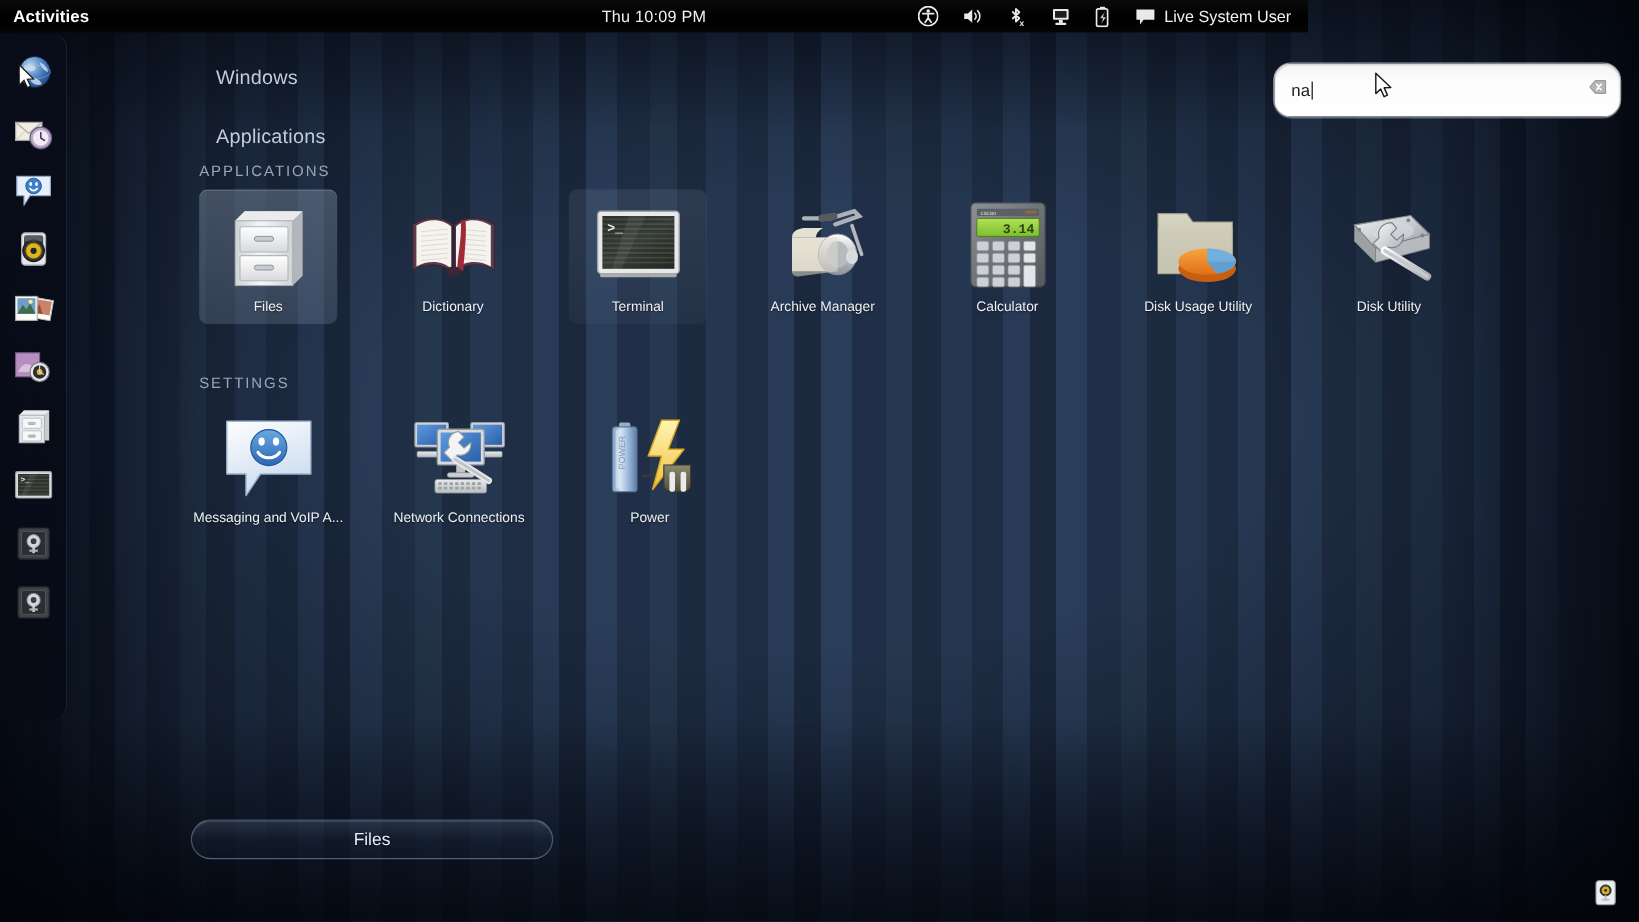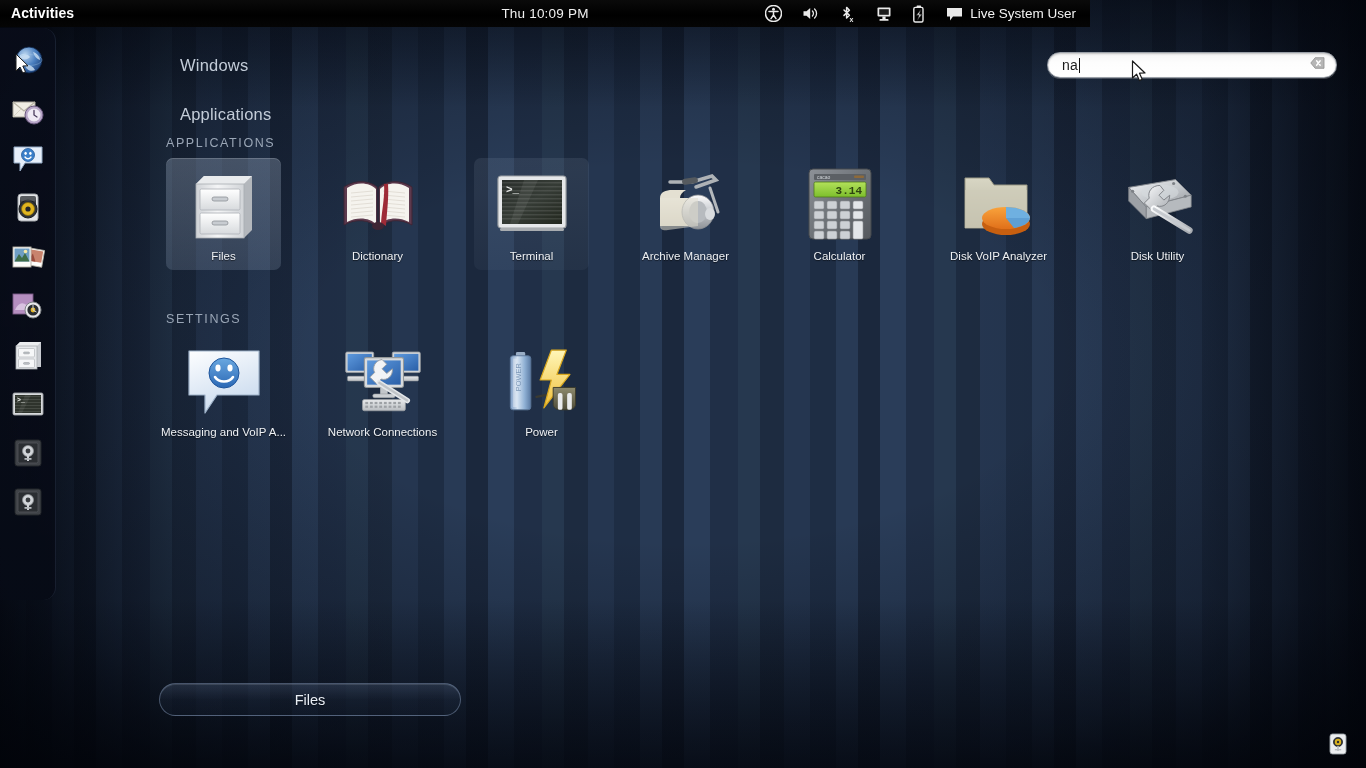--- a/index.html
+++ b/index.html
@@ -88,22 +88,22 @@
     position:absolute; left:176px; top:54px;
     display:flex; gap:26px;flex-direction:column;
   }
   .view-tab {
     font-size:16.5px; color:#c3ccd8; cursor:pointer;
     padding:2px 4px; letter-spacing:0.2px;
   }
 
   
   #search-wrap {
-    position:absolute; right:29px; top:52px;
-    width:290px; height:26px;
+    position:absolute; right:15px; top:52px;
+    width:290px; height:46px;
   }
   #search-entry {
     width:100%; height:100%;
     border-radius:15px;
     background:linear-gradient(180deg,#f4f4f4 0%,#fdfdfd 40%,#ffffff 100%);
     border:1px solid #9aa0a8;
     box-shadow:0 1px 0 rgba(255,255,255,0.22), inset 0 1px 2px rgba(0,0,0,0.22);
     display:flex; align-items:center;
     padding:0 10px 0 14px;
     position:relative;
@@ -374,21 +374,21 @@
               </linearGradient>
             </defs>
             <path d="M6 12 L30 12 L35 19 L68 19 L68 62 L6 62 Z" fill="url(#fld)" stroke="#9b9985" stroke-width="1"></path>
             <path d="M6 24 L68 24 L68 62 L6 62 Z" fill="#cecbb9" opacity="0.65"></path>
             <ellipse cx="47" cy="58" rx="24" ry="11" fill="#c75f10"></ellipse>
             <ellipse cx="47" cy="52" rx="24" ry="11" fill="url(#ora)"></ellipse>
             <path d="M47 52 L71 52 A24 11 0 0 1 55 62 Z" fill="#5e9fd4"></path>
             <path d="M47 52 L47 41 A24 11 0 0 1 71 52 Z" fill="#6fb0e0"></path>
           </svg>
         </div>
-        <div class="result-label">Disk VoIP Analyzer</div>
+        <div class="result-label">Disk Usage Utility</div>
       </div>
 
       <div class="result-item">
         <div class="result-icon">
           <svg width="84" height="70" viewBox="0 0 84 70">
             <defs>
               <linearGradient id="hd" x1="0" y1="0" x2="1" y2="1">
                 <stop offset="0" stop-color="#f0f2f4"></stop>
                   <stop offset="0.55" stop-color="#c3c7cb"></stop>
                   <stop offset="1" stop-color="#93979c"></stop>

